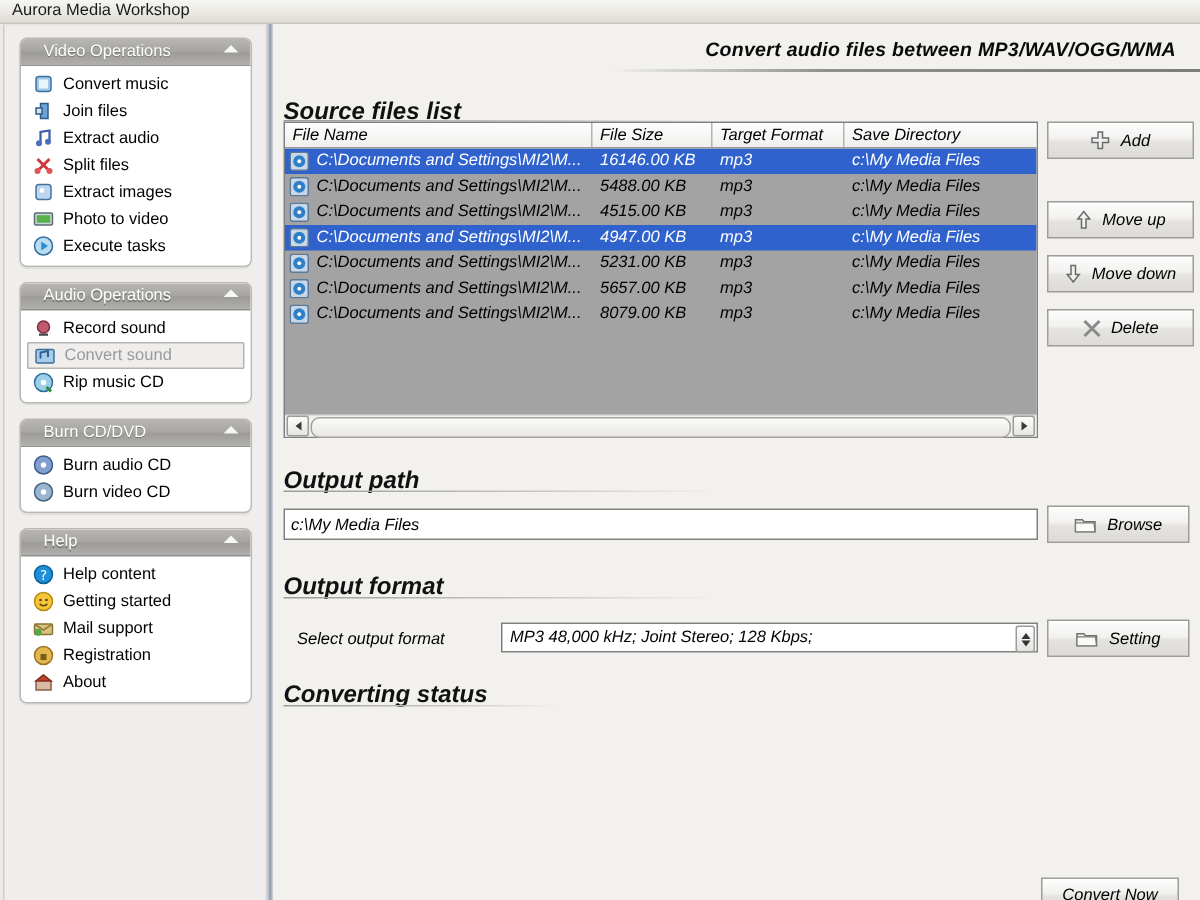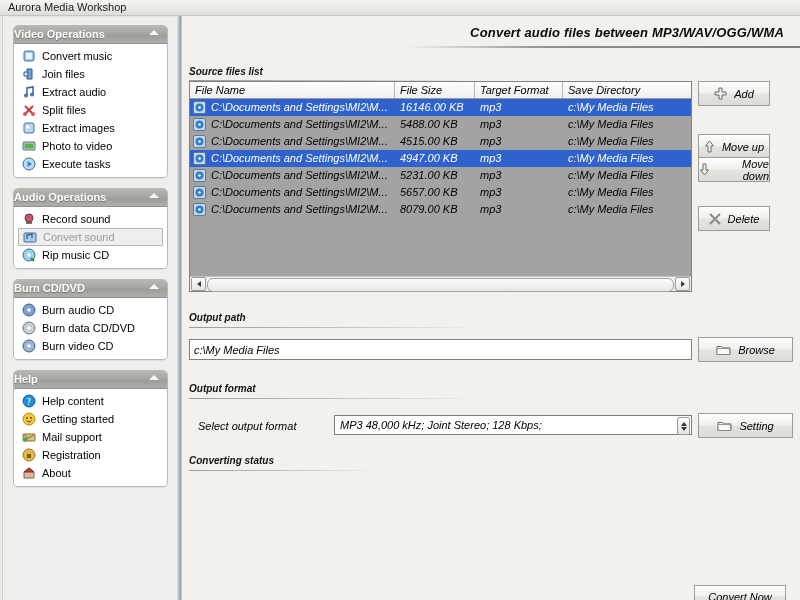--- a/index.html
+++ b/index.html
@@ -40,22 +40,22 @@
     background:#ffffff;
     border:1px solid #b9b8b4;
     border-radius:5px;
     overflow:hidden;
     box-shadow:0 1px 1px rgba(0,0,0,.07);
   }
   .panel-head{
     height:17px;line-height:17px;
     background:linear-gradient(to bottom,#b7b6b2 0%,#a6a5a1 48%,#9c9b97 52%,#b0afab 100%);
     color:#ffffff;
-    font-weight:bold;font-size:11px;
-    padding-left:0;
+    font-weight:normal;font-size:11px;
+    padding-left:15px;
     position:relative;
     text-shadow:0 1px 0 rgba(90,90,90,.6);
     border-bottom:1px solid #909090;
   }
   .panel-head .chev{
     position:absolute;right:8px;top:4px;width:0;height:0;
     border-left:5px solid transparent;border-right:5px solid transparent;
     border-bottom:5px solid #ffffff;opacity:.9;
   }
   .panel-body{padding:3px 0 4px 0;background:#fff;}
@@ -81,21 +81,21 @@
   .page-title{
     position:absolute;right:16px;top:9px;
     font-weight:bold;font-size:13px;letter-spacing:.2px;color:#0a0a0a;
     white-space:nowrap;
   }
   .title-rule{
     position:absolute;left:225px;top:30px;width:575px;height:2px;
     background:linear-gradient(to right,#f2f1ee 0%,#8f8f8f 25%,#6f6f6f 100%);
   }
 
-  .sect{position:absolute;font-weight:bold;font-size:10px;color:#111;}
+  .sect{position:absolute;font-weight:bold;font-size:16px;color:#111;}
   .rule{
     position:absolute;height:1px;
     background:linear-gradient(to right,#9a9a9a 0%,#c9c8c4 60%,#f2f1ee 100%);
   }
 
   
   .listwrap{
     position:absolute;left:7px;top:65px;width:503px;height:211px;
     background:#fff;border:1px solid #7f7f7f;
     box-sizing:border-box;
@@ -143,21 +143,21 @@
   .btn{
     position:absolute;
     background:linear-gradient(to bottom,#fdfdfd 0%,#f2f1ef 45%,#e4e3e0 55%,#dcdbd8 100%);
     border:1px solid #9d9c98;
     font-size:11px;color:#000;
     display:flex;align-items:center;justify-content:center;
     box-sizing:border-box;cursor:default;
     box-shadow:inset 0 1px 0 #ffffff;
   }
   .btn .bico{margin-right:7px;display:flex;align-items:center;}
-  .sbtn{left:516px;width:72px;height:25px;}
+  .sbtn{left:516px;width:98px;height:25px;}
 
   
   .tbox{
     position:absolute;background:#fff;border:1px solid #7f7f7f;
     box-sizing:border-box;font-size:11px;color:#000;
     display:flex;align-items:center;padding-left:4px;
   }
   .combo{
     position:absolute;background:#fff;border:1px solid #7f7f7f;
     box-sizing:border-box;font-size:11px;color:#000;
@@ -294,29 +294,20 @@
         <div class="panel-head"><span>Burn CD/DVD</span><span class="chev"></span></div>
         <div class="panel-body">
           <div class="item">
             <span class="ico">
               <svg width="14" height="14" viewBox="0 0 14 14">
                 <circle cx="7" cy="7" r="6" fill="#7f9fd0" stroke="#3d5c8c"></circle>
                 <circle cx="7" cy="7" r="1.8" fill="#fff"></circle>
               </svg>
             </span>
             <span class="lbl">Burn audio CD</span>
-          </div>
-          <div class="item">
-            <span class="ico">
-              <svg width="14" height="14" viewBox="0 0 14 14">
-                <circle cx="7" cy="7" r="6" fill="#c7cdd4" stroke="#6b7680"></circle>
-                <circle cx="7" cy="7" r="1.8" fill="#fff"></circle>
-              </svg>
-            </span>
-            <span class="lbl">Burn data CD/DVD</span>
           </div>
           <div class="item">
             <span class="ico">
               <svg width="14" height="14" viewBox="0 0 14 14">
                 <circle cx="7" cy="7" r="6" fill="#9bb4cf" stroke="#45627f"></circle>
                 <circle cx="7" cy="7" r="1.8" fill="#fff"></circle>
               </svg>
             </span>
             <span class="lbl">Burn video CD</span>
           </div>
@@ -522,21 +513,21 @@
       <span>Add</span>
     </div>
     <div class="btn sbtn" style="top:118px;">
       <span class="bico">
         <svg width="11" height="13" viewBox="0 0 11 13">
             <path d="M5.5 1l4 5H7v6H4V6H1.5z" fill="#f0efed" stroke="#6b6b6b" stroke-width="1"></path>
           </svg>
       </span>
       <span>Move up</span>
     </div>
-    <div class="btn sbtn" style="top:141px;text-align:right;">
+    <div class="btn sbtn" style="top:154px;text-align:right;">
       <span class="bico">
         <svg width="11" height="13" viewBox="0 0 11 13">
             <path d="M5.5 12l-4-5H4V1h3v6h2.5z" fill="#f0efed" stroke="#6b6b6b" stroke-width="1"></path>
           </svg>
       </span>
       <span>Move down</span>
     </div>
     <div class="btn sbtn" style="top:190px;">
       <span class="bico">
         <svg width="12" height="12" viewBox="0 0 12 12">

